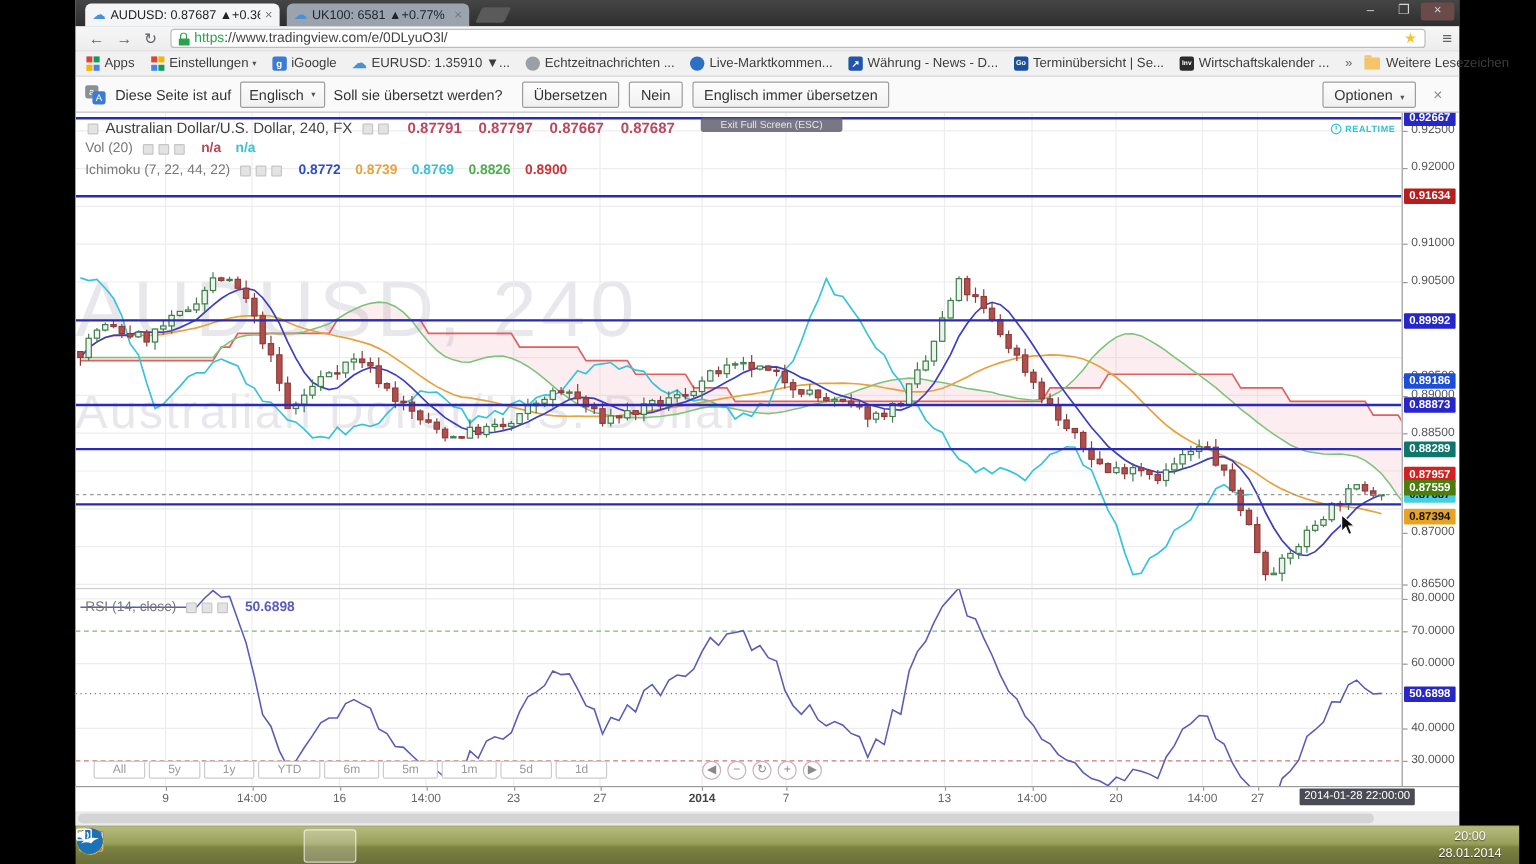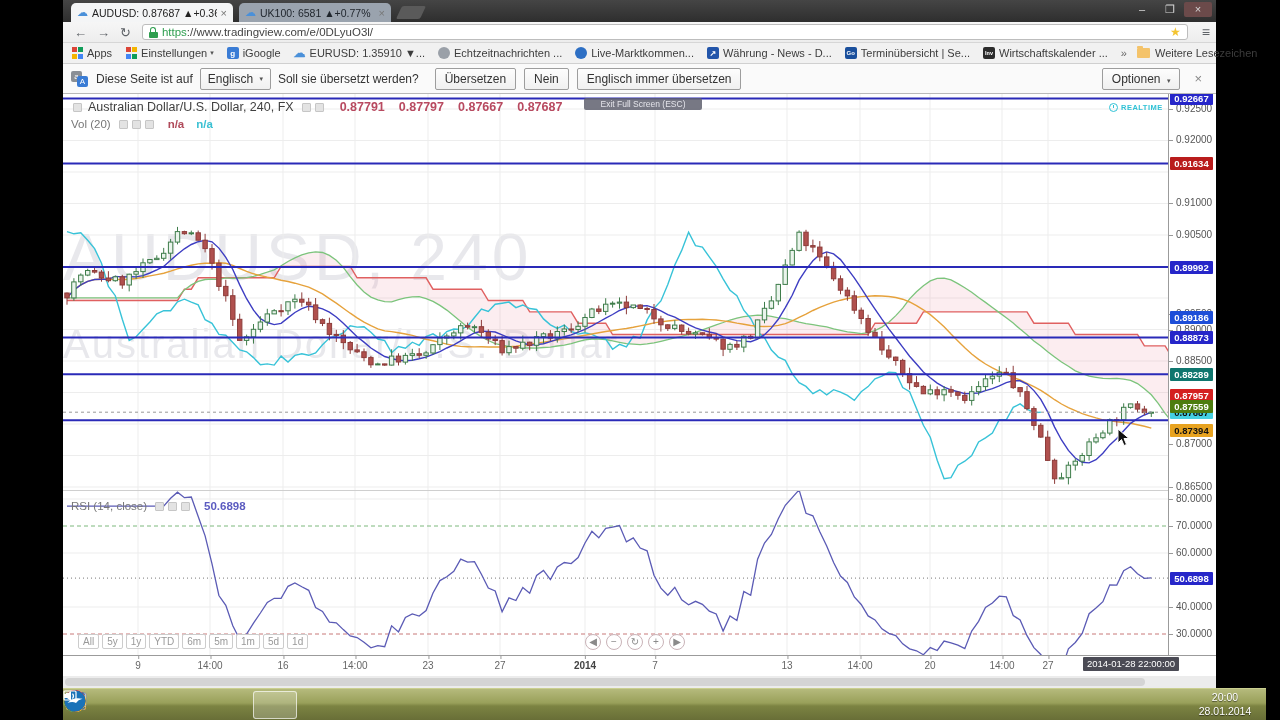--- a/index.html
+++ b/index.html
@@ -103,21 +103,21 @@
   .ind-row .val { margin-left:12px; font-weight:bold; }
   .exit-fs { position:absolute; left:521px; top:4px; width:118px; height:12px; line-height:12px;
     background:rgba(95,96,110,0.85); color:#e4e4ea; font-size:8.5px; text-align:center; border-radius:2px; }
   .realtime { position:absolute; left:1046px; top:9px; display:flex; align-items:center;
     color:#2fc2d6; font-size:7.5px; font-weight:bold; letter-spacing:0.5px; }
   .rt-clock { width:9px; height:9px; border:1.5px solid #2fc2d6; border-radius:50%; margin-right:3px; position:relative; }
   .rt-clock:before { content:""; position:absolute; left:2.5px; top:0.5px; width:1px; height:3px; background:#2fc2d6; }
 
   .range-row { position:absolute; left:15px; top:540px; display:flex; }
   .rbtn { border:1px solid #ccc; background:#fff; color:#999; font-size:10px;
-    padding:1px 4px; margin-right:3px; border-radius:2px; }
+    padding:1px 15px; margin-right:3px; border-radius:2px; }
   .navcluster { position:absolute; left:522px; top:540px; display:flex; }
   .nbtn { width:16px; height:16px; border:1px solid #c9b3b8; border-radius:50%; background:#fff;
     color:#8a8a8a; font-size:10px; line-height:14px; text-align:center; margin-right:5px; }
 
   .cursor { position:absolute; left:1054px; top:334px; width:13px; height:19px; z-index:60; }
 
   .scrollstrip { position:absolute; left:0; top:676px; width:1153px; height:12px; background:#ececec; }
   .scrollthumb { position:absolute; left:2px; top:2px; width:1080px; height:8px; background:#d4d4d4; border-radius:4px; }
 
   
@@ -656,20 +656,31 @@
         <span class="num" style="color: rgb(184, 74, 96);">0.87687</span>
       </div>
       <div class="ind-row" style="top:24px">
         <span>Vol (20)</span>
         <span class="mini-sq" style="margin-left:8px"></span>
           <span class="mini-sq"></span>
           <span class="mini-sq"></span>
         <span class="val" style="color: rgb(176, 74, 90);">n/a</span>
         <span class="val" style="color: rgb(59, 193, 211);">n/a</span>
       </div>
+      <div class="ind-row" style="top:42px">
+        <span>Ichimoku (7, 22, 44, 22)</span>
+        <span class="mini-sq" style="margin-left:8px"></span>
+          <span class="mini-sq"></span>
+          <span class="mini-sq"></span>
+        <span class="val" style="color: rgb(45, 78, 201);">0.8772</span>
+        <span class="val" style="color: rgb(232, 163, 61);">0.8739</span>
+        <span class="val" style="color: rgb(59, 193, 211);">0.8769</span>
+        <span class="val" style="color: rgb(76, 175, 80);">0.8826</span>
+        <span class="val" style="color: rgb(204, 51, 51);">0.8900</span>
+      </div>
       <div class="ind-row" style="top:406px">
         <span>RSI (14, close)</span>
         <span class="mini-sq" style="margin-left:8px"></span>
           <span class="mini-sq"></span>
           <span class="mini-sq"></span>
         <span class="val" style="color: rgb(91, 91, 192);">50.6898</span>
       </div>
 
       <div class="axis-col" id="price-axis">
           <div class="ptick" style="top:9px">0.92500</div>

